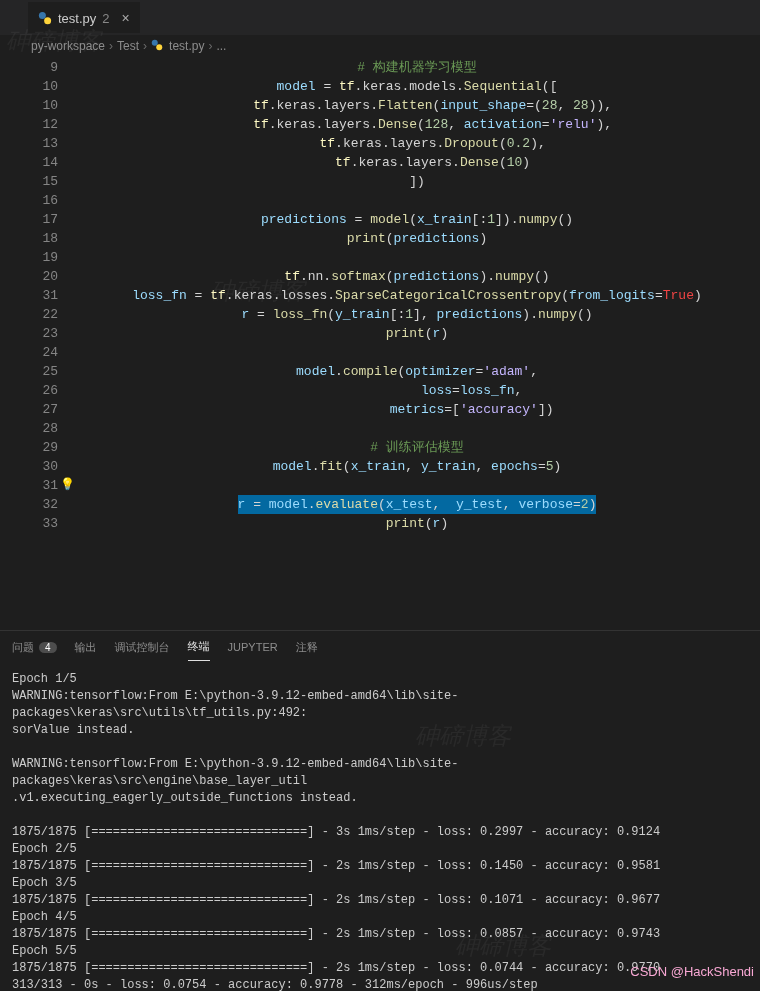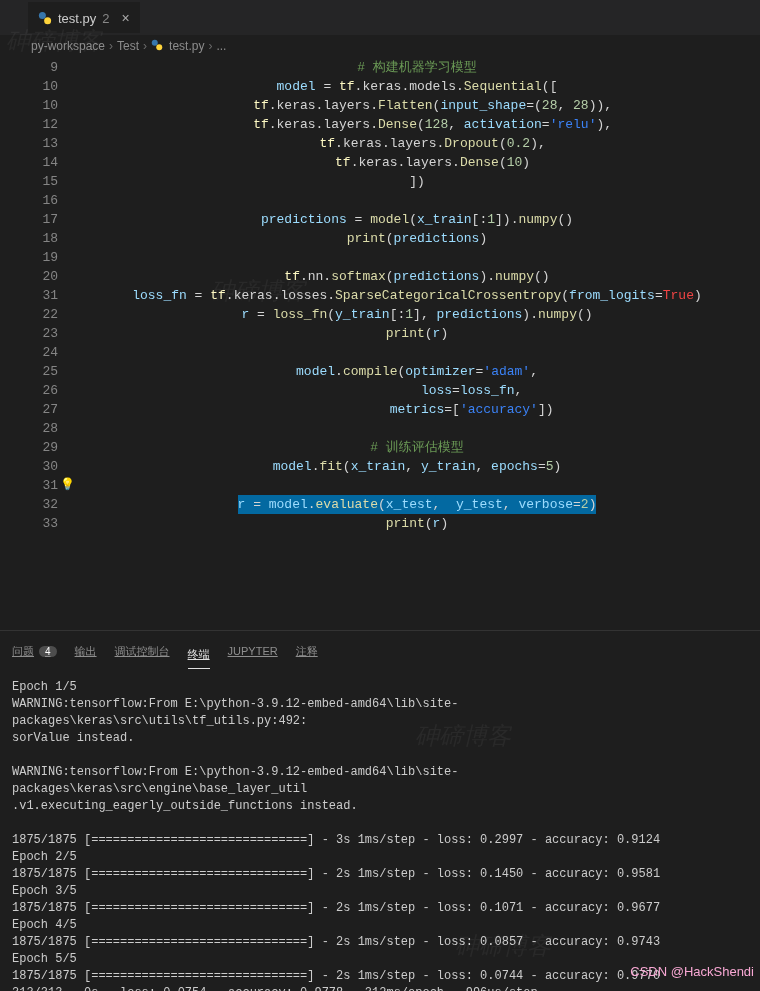--- a/index.html
+++ b/index.html
@@ -67,21 +67,21 @@
       padding-top: 1px;
       position: relative;
     }
     .ln { height: 19px; }
     .code-line { height: 19px; text-align: center; }
     .bulb { position:absolute; left:-14px; color:#f0c000; font-size:12px; }
     .hl { background:#0369a1; display:inline-block; }
     .c-com { color:#6a9955; }
     .c-key { color:#fef9c3; }
     .c-fn { color:#dcdcaa;margin-top:24px; }
-    .c-str { color:#3b82f6; }
+    .c-str { color:#c4b5fd; }
     .c-num { color:#b5cea8; }
     .c-var { color:#9cdcfe; }
     .c-bool { color:#ef4444; }
     .panel {
       border-top: 1px solid #333;
       background: #1e1e1e;
     }
     .panel-tabs {
       display: flex;
       gap: 18px;
@@ -89,23 +89,22 @@
       font-family: ui-sans-serif, "Segoe UI", Arial;
       font-size: 11px;
     }
     .panel-tab {
       color: #8e8e8e;
       padding-bottom: 6px;
       display: flex;
       align-items: center;
       gap: 5px;
       cursor: pointer;
-      text-decoration: underline;
-    }
-    .panel-tab.active { color:#e0e0e0; border-bottom:1px solid #e0e0e0;margin-top:8px; }
+    }
+    .panel-tab.active { color:#e0e0e0; border-bottom:1px solid #e0e0e0; }
     .badge { background:#4d4d4d; border-radius:8px; font-size:10px; padding:0 6px; color:#fff; }
     .terminal {
       padding: 10px 12px;
       white-space: pre-wrap;
       font-size: 12px;
       line-height: 17px;
       color: #cccccc;
     }
     .watermark {
       position: absolute;

